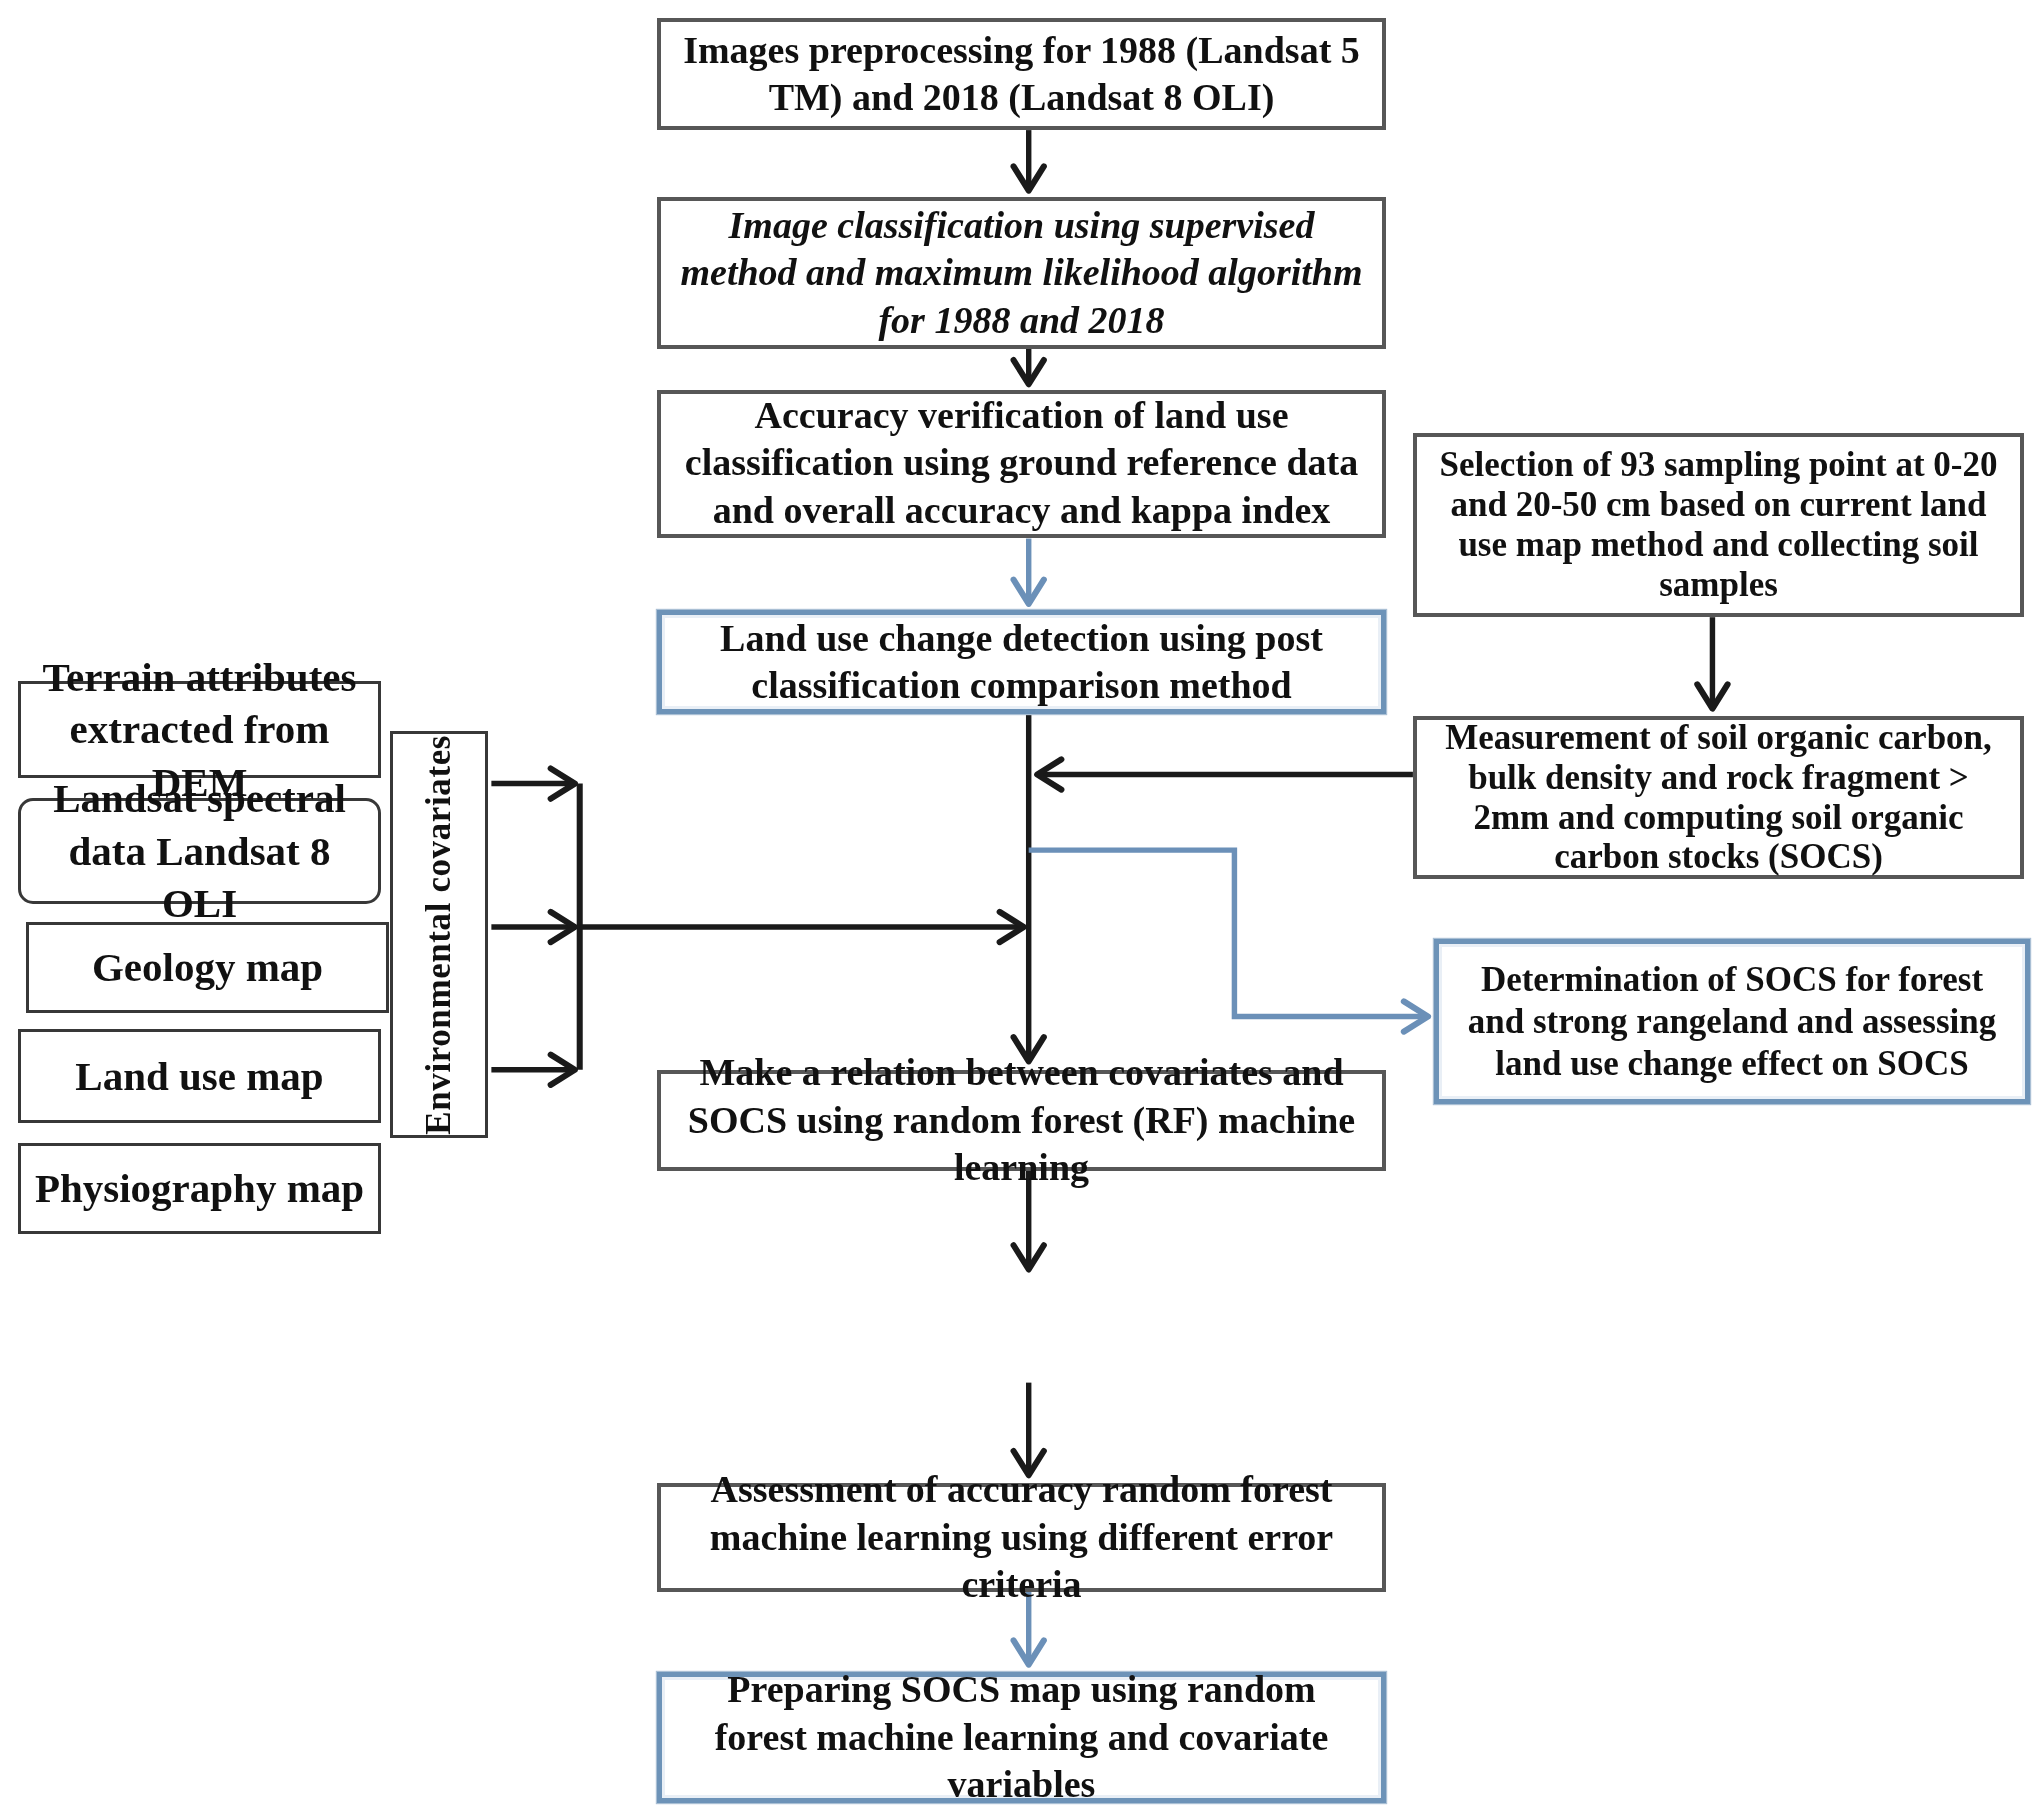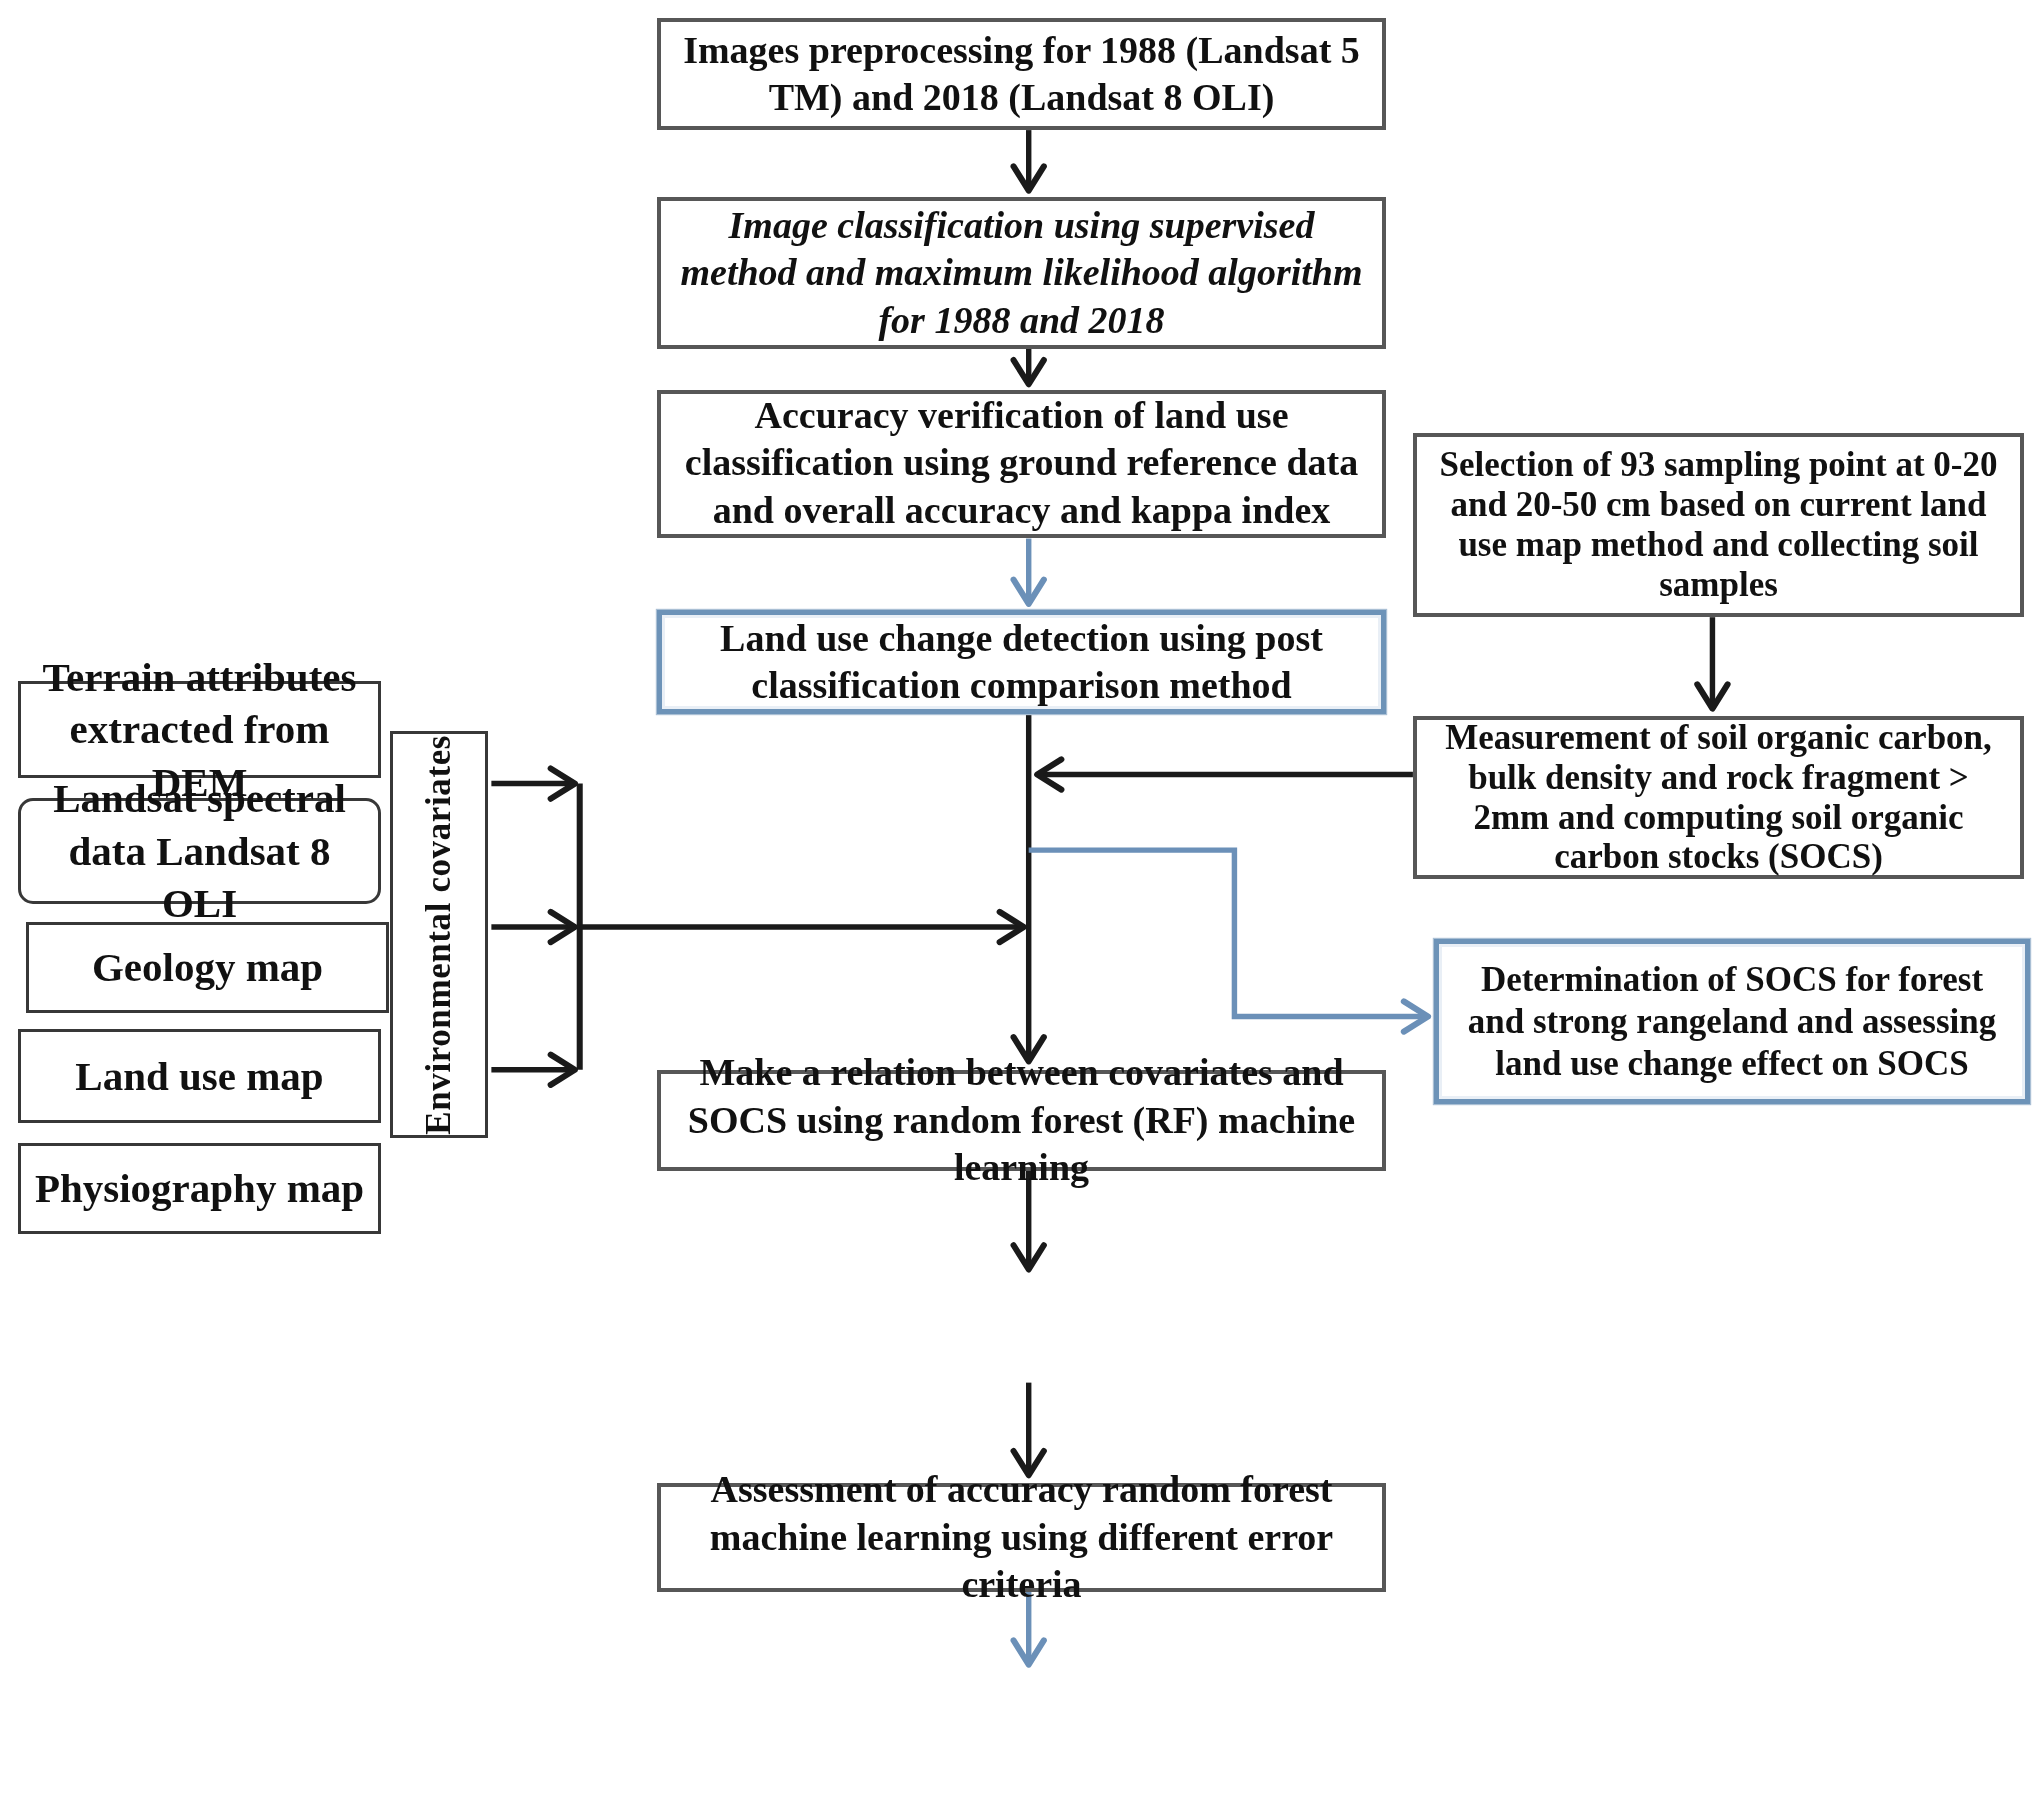--- a/index.html
+++ b/index.html
@@ -63,20 +63,23 @@
   </div>
   <div class="node b-box" style="left:657px;top:610px;width:729px;height:104px;">
     <span>Land use change detection using post classification comparison method</span>
   </div>
   <div class="node c-box" style="left:657px;top:1070px;width:729px;height:101px;">
     <span>Make a relation between covariates and SOCS using random forest (RF) machine learning</span>
   </div>
   <div class="node c-box" style="left:657px;top:1483px;width:729px;height:109px;">
     <span>Assessment of accuracy random forest machine learning using different error criteria</span>
   </div>
+  <div class="node b-box" style="left:657px;top:1672px;width:729px;height:131px;">
+    <span>Preparing SOCS map using random forest machine learning and covariate variables</span>
+  </div>
 
   <div class="node r-box" style="left:1413px;top:433px;width:611px;height:184px;">
     <span>Selection of 93 sampling point at 0-20 and 20-50 cm based on current land use map method and collecting soil samples</span>
   </div>
   <div class="node r-box" style="left:1413px;top:716px;width:611px;height:163px;justify-content:flex-end;">
     <span>Measurement of soil organic carbon, bulk density and rock fragment &gt; 2mm and computing soil organic carbon stocks (SOCS)</span>
   </div>
   <div class="node b-box" style="left:1434px;top:939px;width:596px;height:165px;font-size:35px;line-height:1.2;">
     <span>Determination of SOCS for forest and strong rangeland and assessing land use change effect on SOCS</span>
   </div>

